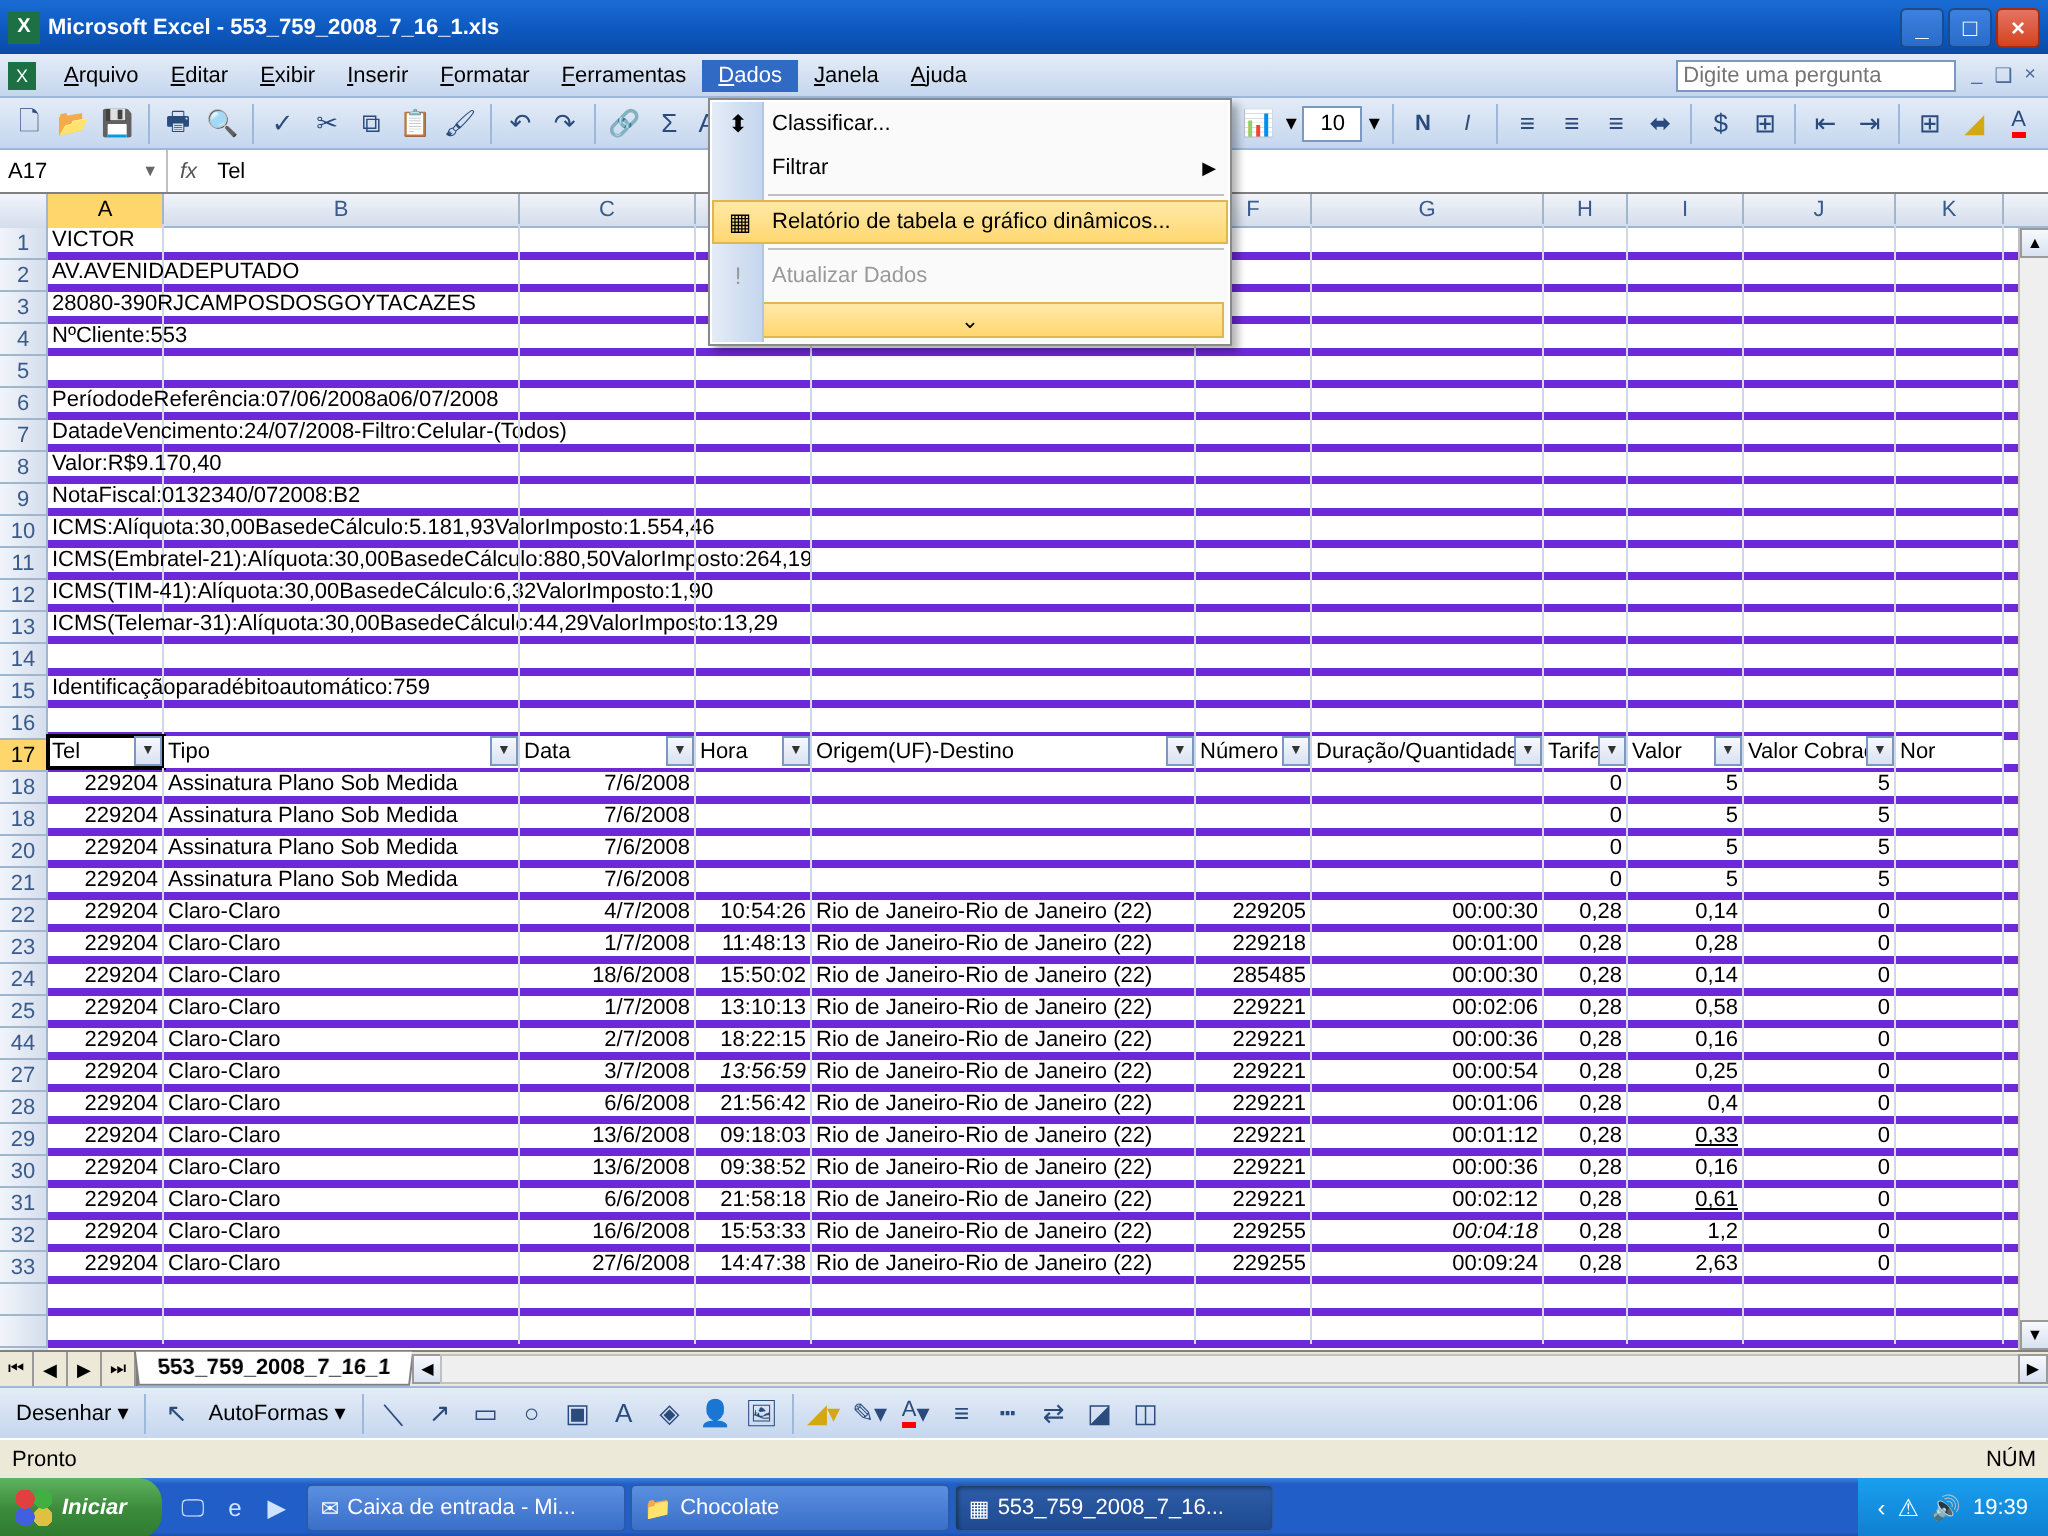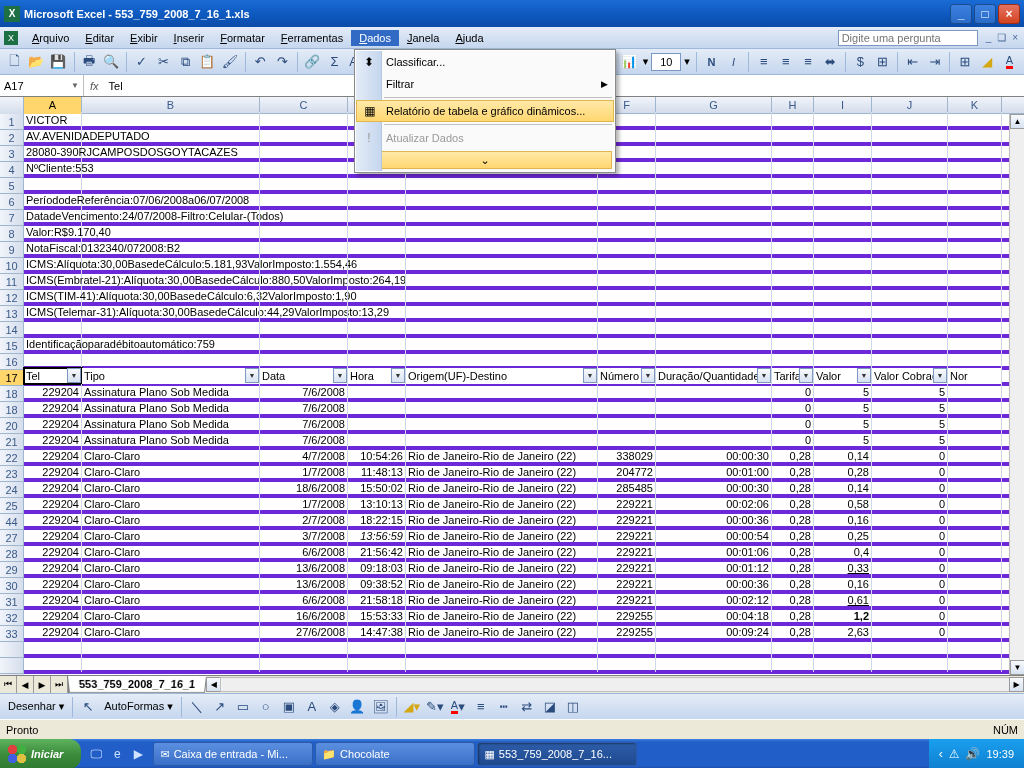--- a/index.html
+++ b/index.html
@@ -528,34 +528,34 @@
           <div class="cell num" style="width: 58px;">5</div>
           <div class="cell num" style="width: 76px;">5</div>
           <div class="cell" style="width: 54px;"></div>
         </div>
         <div class="row">
           <div class="cell num" style="width: 58px;">229204</div>
           <div class="cell" style="width: 178px;">Claro-Claro</div>
           <div class="cell num" style="width: 88px;">4/7/2008</div>
           <div class="cell num" style="width: 58px;">10:54:26</div>
           <div class="cell" style="width: 192px;">Rio de Janeiro-Rio de Janeiro (22)</div>
-          <div class="cell num" style="width: 58px;">338029</div>
+          <div class="cell num" style="width: 58px;">229205</div>
           <div class="cell num" style="width: 116px;">00:00:30</div>
           <div class="cell num" style="width: 42px;">0,28</div>
           <div class="cell num" style="width: 58px;">0,14</div>
           <div class="cell num" style="width: 76px;">0</div>
           <div class="cell" style="width: 54px;"></div>
         </div>
         <div class="row">
           <div class="cell num" style="width: 58px;">229204</div>
           <div class="cell" style="width: 178px;">Claro-Claro</div>
           <div class="cell num" style="width: 88px;">1/7/2008</div>
           <div class="cell num" style="width: 58px;">11:48:13</div>
           <div class="cell" style="width: 192px;">Rio de Janeiro-Rio de Janeiro (22)</div>
-          <div class="cell num" style="width: 58px;">204772</div>
+          <div class="cell num" style="width: 58px;">229218</div>
           <div class="cell num" style="width: 116px;">00:01:00</div>
           <div class="cell num" style="width: 42px;">0,28</div>
           <div class="cell num" style="width: 58px;">0,28</div>
           <div class="cell num" style="width: 76px;">0</div>
           <div class="cell" style="width: 54px;"></div>
         </div>
         <div class="row">
           <div class="cell num" style="width: 58px;">229204</div>
           <div class="cell" style="width: 178px;">Claro-Claro</div>
           <div class="cell num" style="width: 88px;">18/6/2008</div>
@@ -659,23 +659,23 @@
           <div class="cell num" style="width: 76px;">0</div>
           <div class="cell" style="width: 54px;"></div>
         </div>
         <div class="row">
           <div class="cell num" style="width: 58px;">229204</div>
           <div class="cell" style="width: 178px;">Claro-Claro</div>
           <div class="cell num" style="width: 88px;">16/6/2008</div>
           <div class="cell num" style="width: 58px;">15:53:33</div>
           <div class="cell" style="width: 192px;">Rio de Janeiro-Rio de Janeiro (22)</div>
           <div class="cell num" style="width: 58px;">229255</div>
-          <div class="cell num" style="width: 116px;">00:04:18</div>
-          <div class="cell num" style="width: 42px;">0,28</div>
-          <div class="cell num" style="width: 58px; font-weight: bold;">1,2</div>
+          <div class="cell num" style="width: 116px; font-style: italic;">00:04:18</div>
+          <div class="cell num" style="width: 42px;">0,28</div>
+          <div class="cell num" style="width: 58px;">1,2</div>
           <div class="cell num" style="width: 76px;">0</div>
           <div class="cell" style="width: 54px;"></div>
         </div>
         <div class="row">
           <div class="cell num" style="width: 58px;">229204</div>
           <div class="cell" style="width: 178px;">Claro-Claro</div>
           <div class="cell num" style="width: 88px;">27/6/2008</div>
           <div class="cell num" style="width: 58px;">14:47:38</div>
           <div class="cell" style="width: 192px;">Rio de Janeiro-Rio de Janeiro (22)</div>
           <div class="cell num" style="width: 58px;">229255</div>

